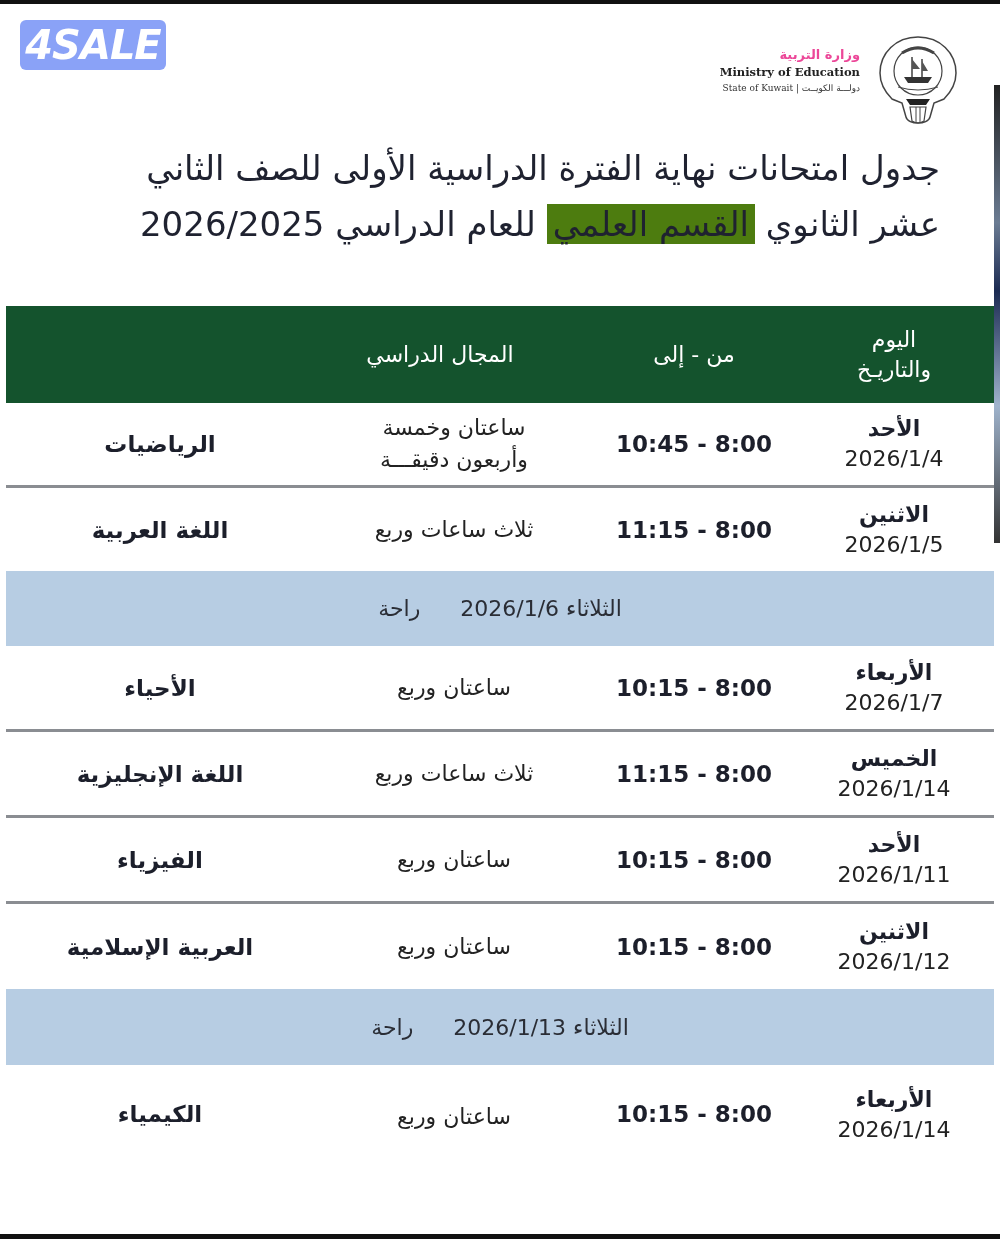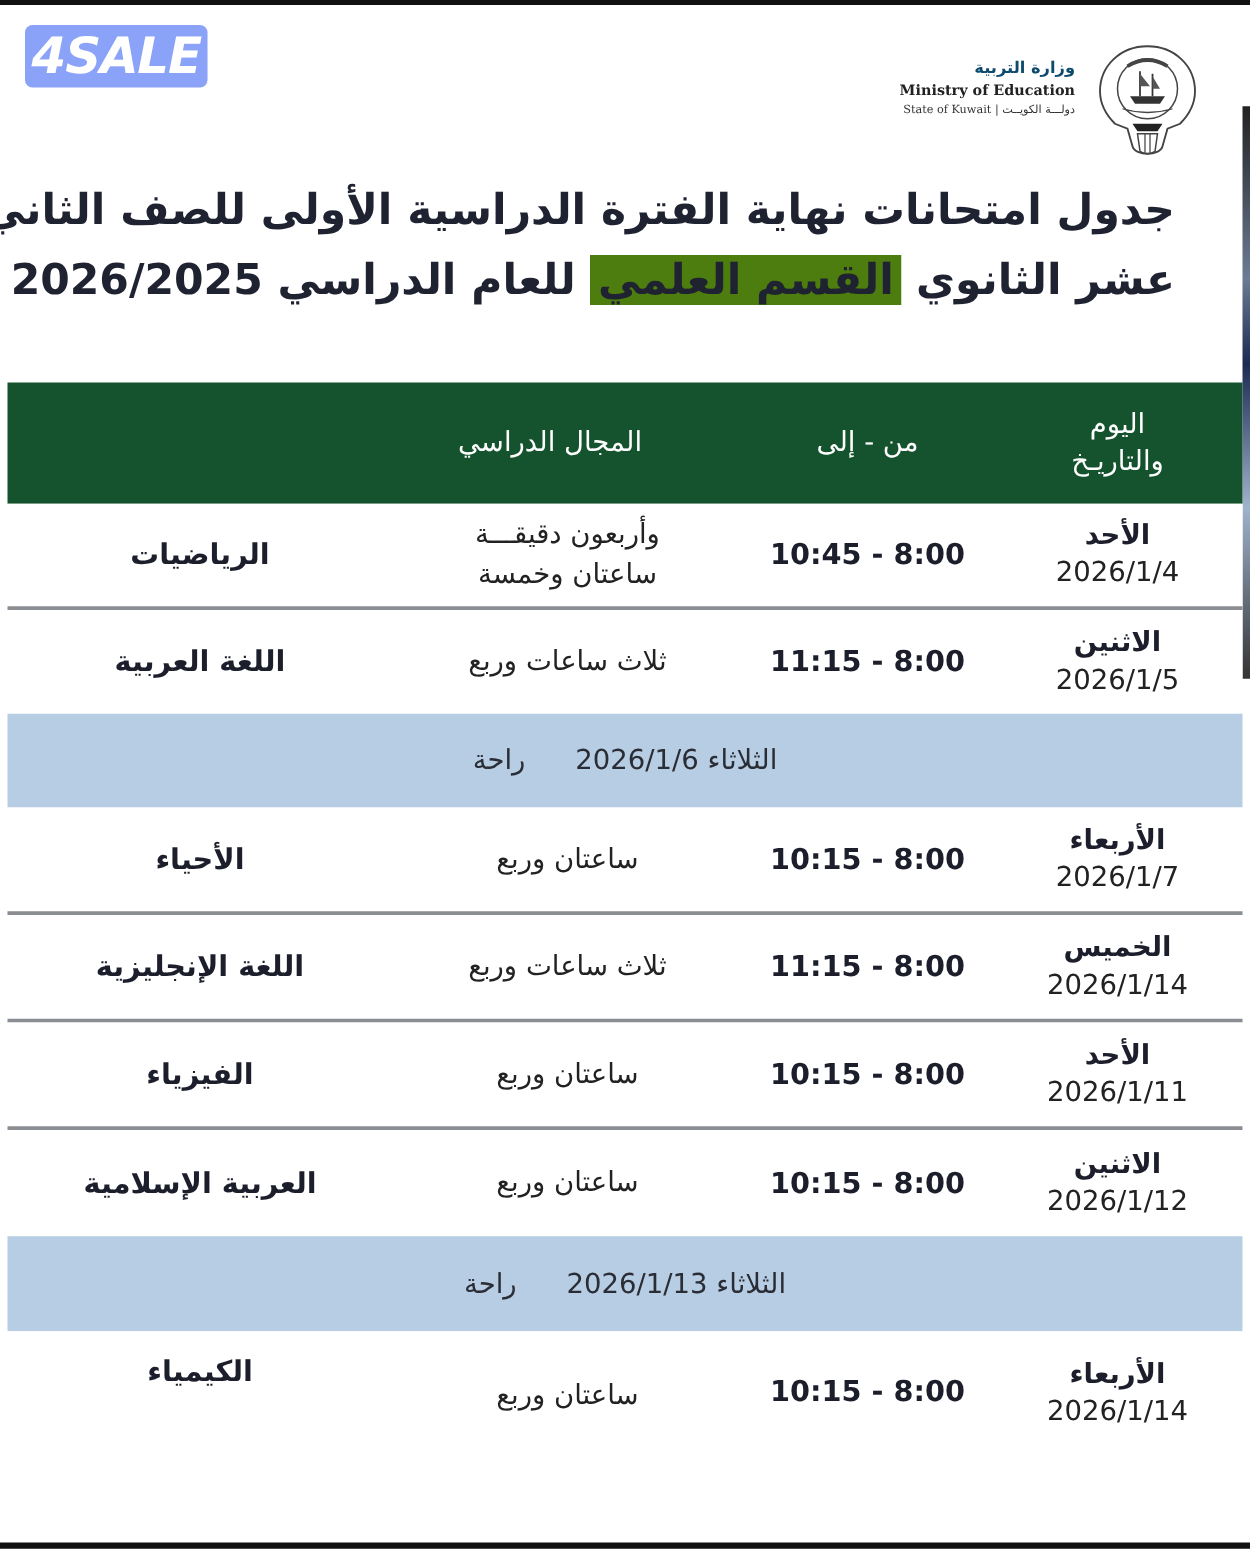--- a/index.html
+++ b/index.html
@@ -15,27 +15,27 @@
 
     .logo-4sale {
       position: absolute; left: 20px; top: 20px; width: 146px; height: 50px;
       background: #8aa2f7; border-radius: 6px;
       display: flex; align-items: center; justify-content: center;
       color: #fff; font-weight: bold; font-style: italic; font-size: 40px; letter-spacing: -1px;
       font-family: "DejaVu Sans", sans-serif;
     }
 
     .ministry { position: absolute; right: 140px; top: 46px; text-align: right; width: 220px; }
-    .ministry .ar { font-size: 13px; font-weight: bold; color: #0c4a6e; line-height: 18px; }
+    .ministry .ar { font-size: 13px; font-weight: bold; color: #ec4899; line-height: 18px; }
     .ministry .en { font-family: "DejaVu Serif", serif; font-size: 11.5px; font-weight: bold; color: #222; line-height: 16px; }
     .ministry .state { font-family: "DejaVu Serif", serif; font-size: 9px; color: #333; line-height: 16px; }
     .emblem { position: absolute; left: 872px; top: 33px; width: 92px; height: 96px; }
 
     .title { position: absolute; left: 40px; top: 140px; width: 900px; direction: rtl; text-align: right; }
-    .title .line { font-size: 34px; font-weight: bold; color: #1f2230; line-height: 56px; white-space: nowrap; }
+    .title .line { font-size: 34px; font-weight: normal; color: #1f2230; line-height: 56px; white-space: nowrap; }
     .title .hl { background: #4d7c0f; padding: 0 6px; }
 
     .table { position: absolute; left: 6px; top: 306px; width: 988px; direction: rtl; }
     .thead {
       height: 97px; background: #14532d; color: #fff;
       display: flex; align-items: center;
     }
     .col-day { width: 200px; text-align: center; }
     .col-time { width: 200px; text-align: center; }
     .col-hours { width: 280px; text-align: center; }
@@ -104,22 +104,22 @@
     <div class="cell col-subject">المجال الدراسي</div>
   </div>
 
   <div class="row" style="height:82px">
     <div class="col-day">
       <div class="day">الأحد</div>
       <div class="date">2026/1/4</div>
     </div>
     <div class="col-time time">10:45 - 8:00</div>
     <div class="col-hours hours">
+      <div>ساعتان وخمسة</div>
       <div>وأربعون دقيقـــة</div>
-      <div>ساعتان وخمسة</div>
     </div>
     <div class="col-subject subject">الرياضيات</div>
   </div>
 
   <div class="row" style="height:83px; border-bottom:none">
     <div class="col-day">
       <div class="day">الاثنين</div>
       <div class="date">2026/1/5</div>
     </div>
     <div class="col-time time">11:15 - 8:00</div>
@@ -177,17 +177,17 @@
     <span>راحة</span>
   </div>
 
   <div class="row" style="height:104px; border-bottom:none; align-items:flex-start; padding-top:20px">
     <div class="col-day">
       <div class="day">الأربعاء</div>
       <div class="date">2026/1/14</div>
     </div>
     <div class="col-time time" style="margin-top:16px">10:15 - 8:00</div>
     <div class="col-hours hours" style="margin-top:16px">ساعتان وربع</div>
-    <div class="col-subject subject" style="">الكيمياء</div>
+    <div class="col-subject subject" style="margin-top:16px">الكيمياء</div>
   </div>
 </div>
 
 <div class="bottom-bar"></div>
 
 </body></html>

